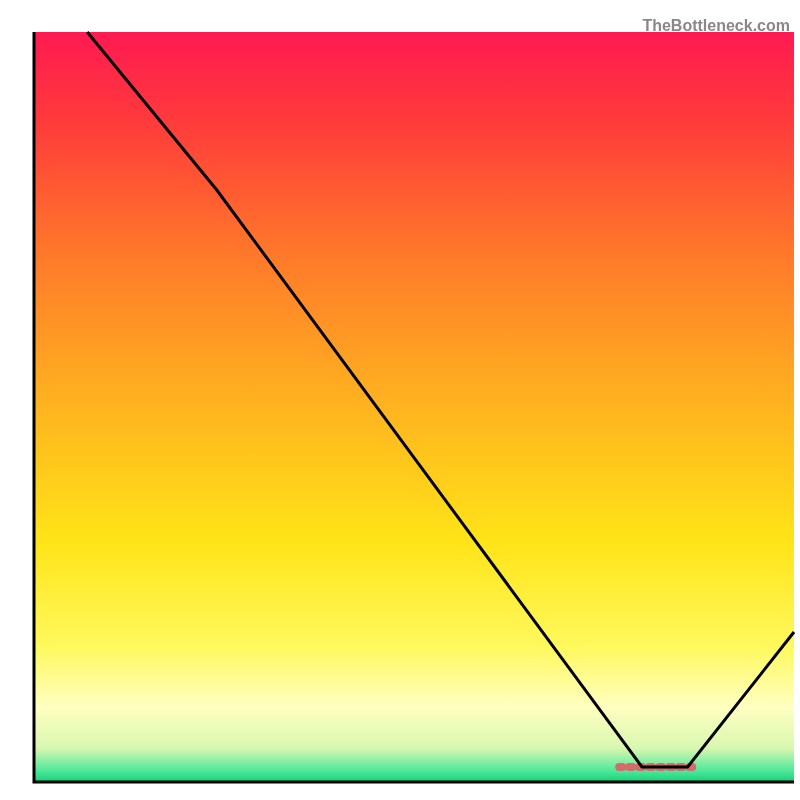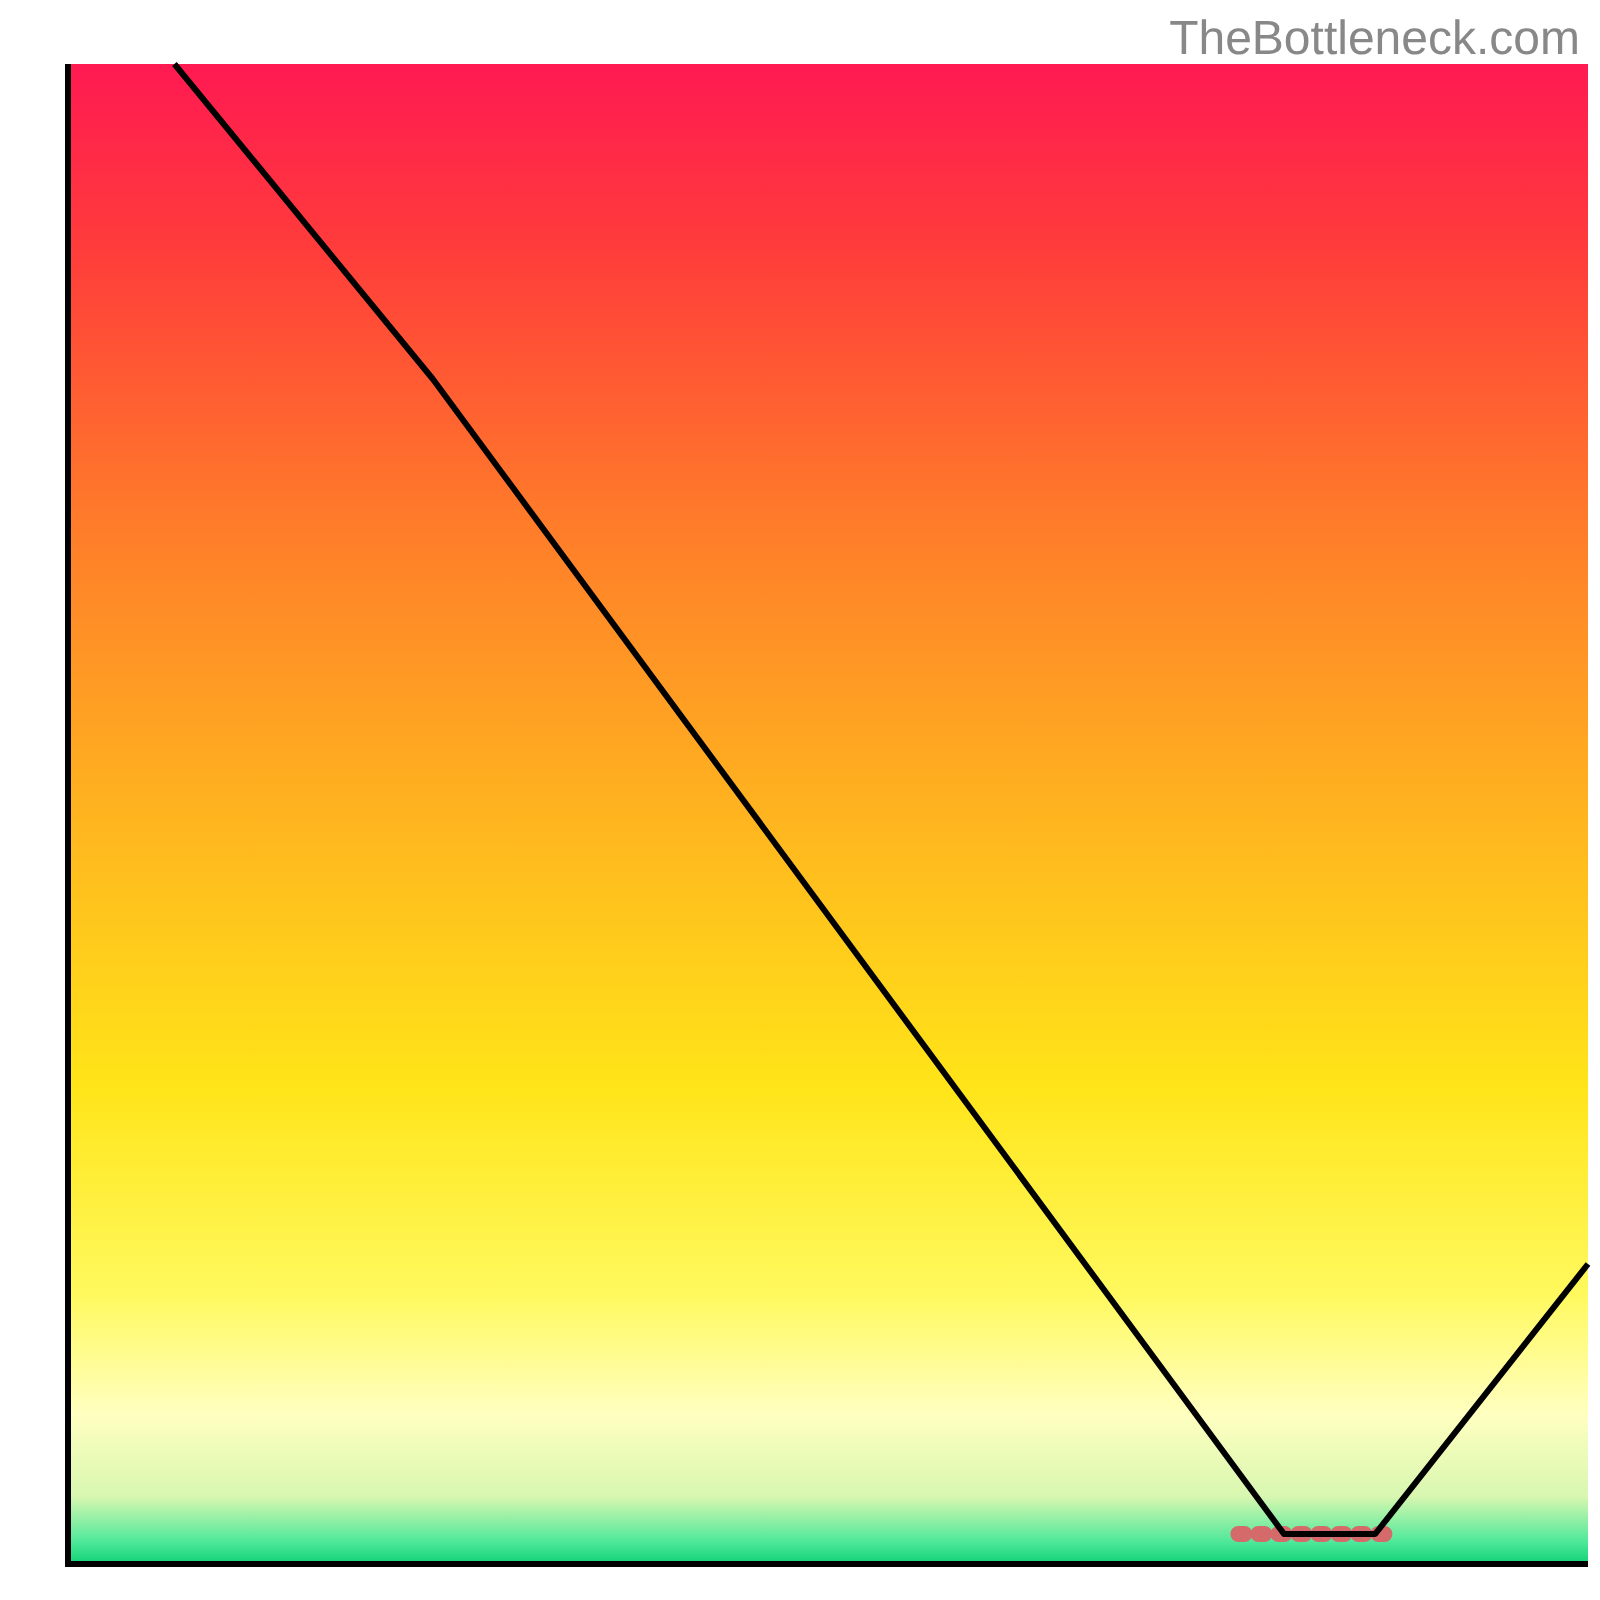--- a/index.html
+++ b/index.html
@@ -11,24 +11,24 @@
     background: #fff;
     font-family: Arial, Helvetica, sans-serif;
   }
   .chart-container {
     position: relative;
     width: 800px;
     height: 800px;
   }
   .watermark {
     position: absolute;
-    top: 6px;
+    top: 17px;
     right: 10px;
-    font-size: 24px;
-    font-weight: normal;
+    font-size: 16px;
+    font-weight: bold;
     color: #888;
     user-select: none;
   }
   svg {
     display: block;
   }
 </style>
 </head>
 <body>
 

